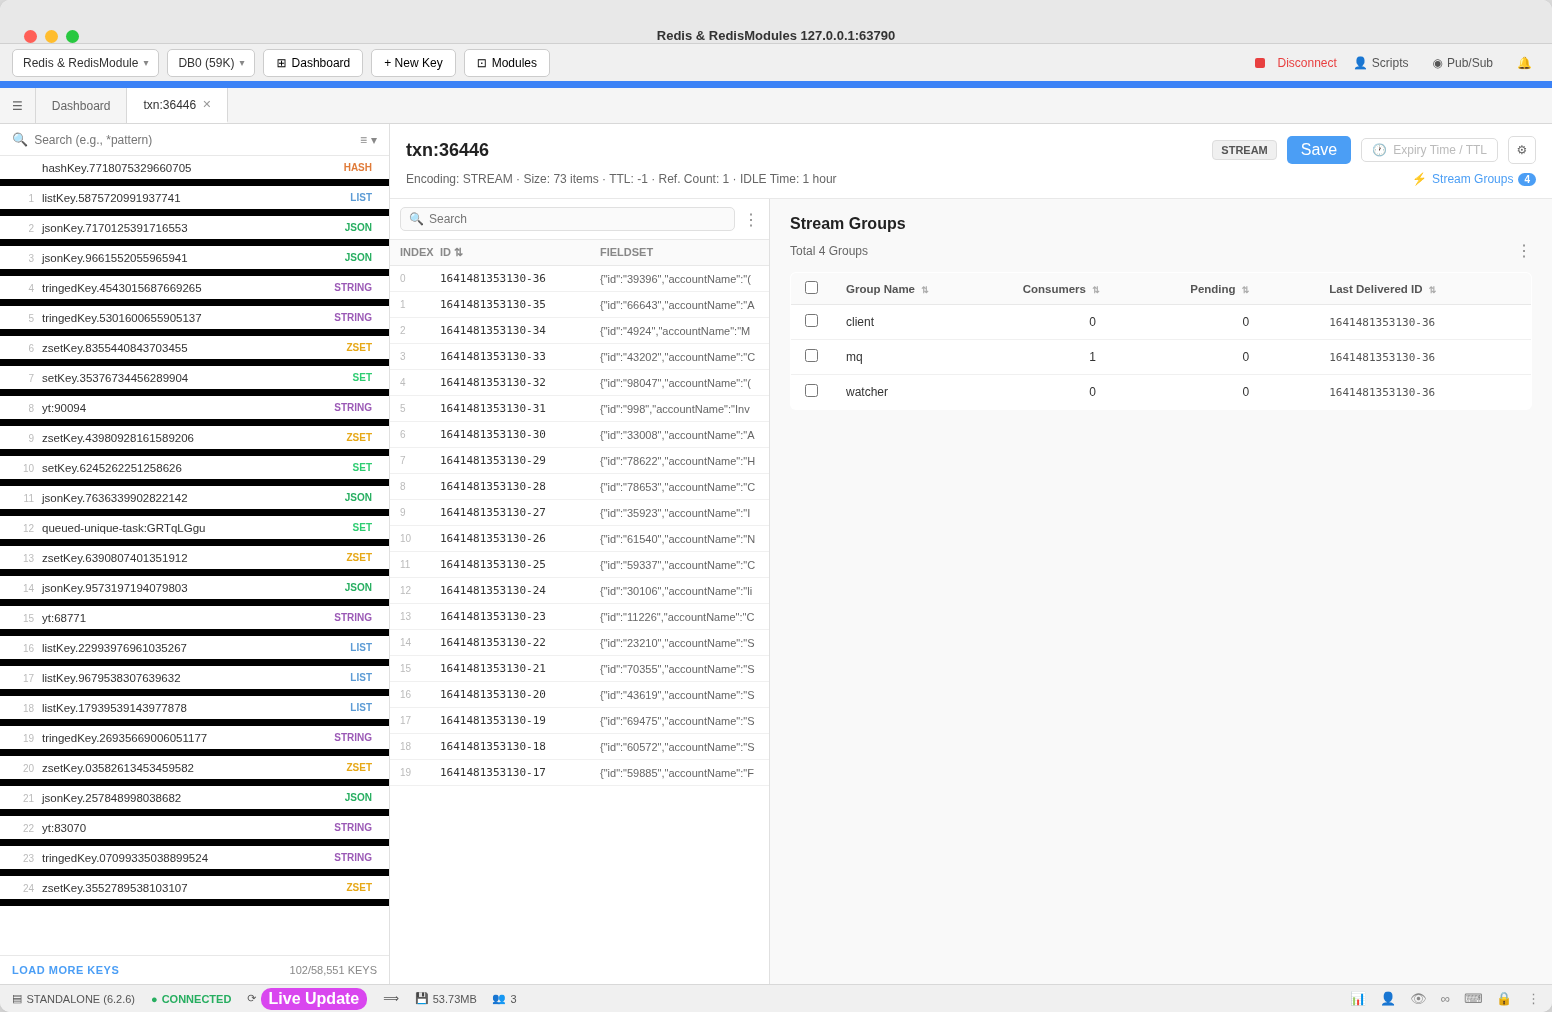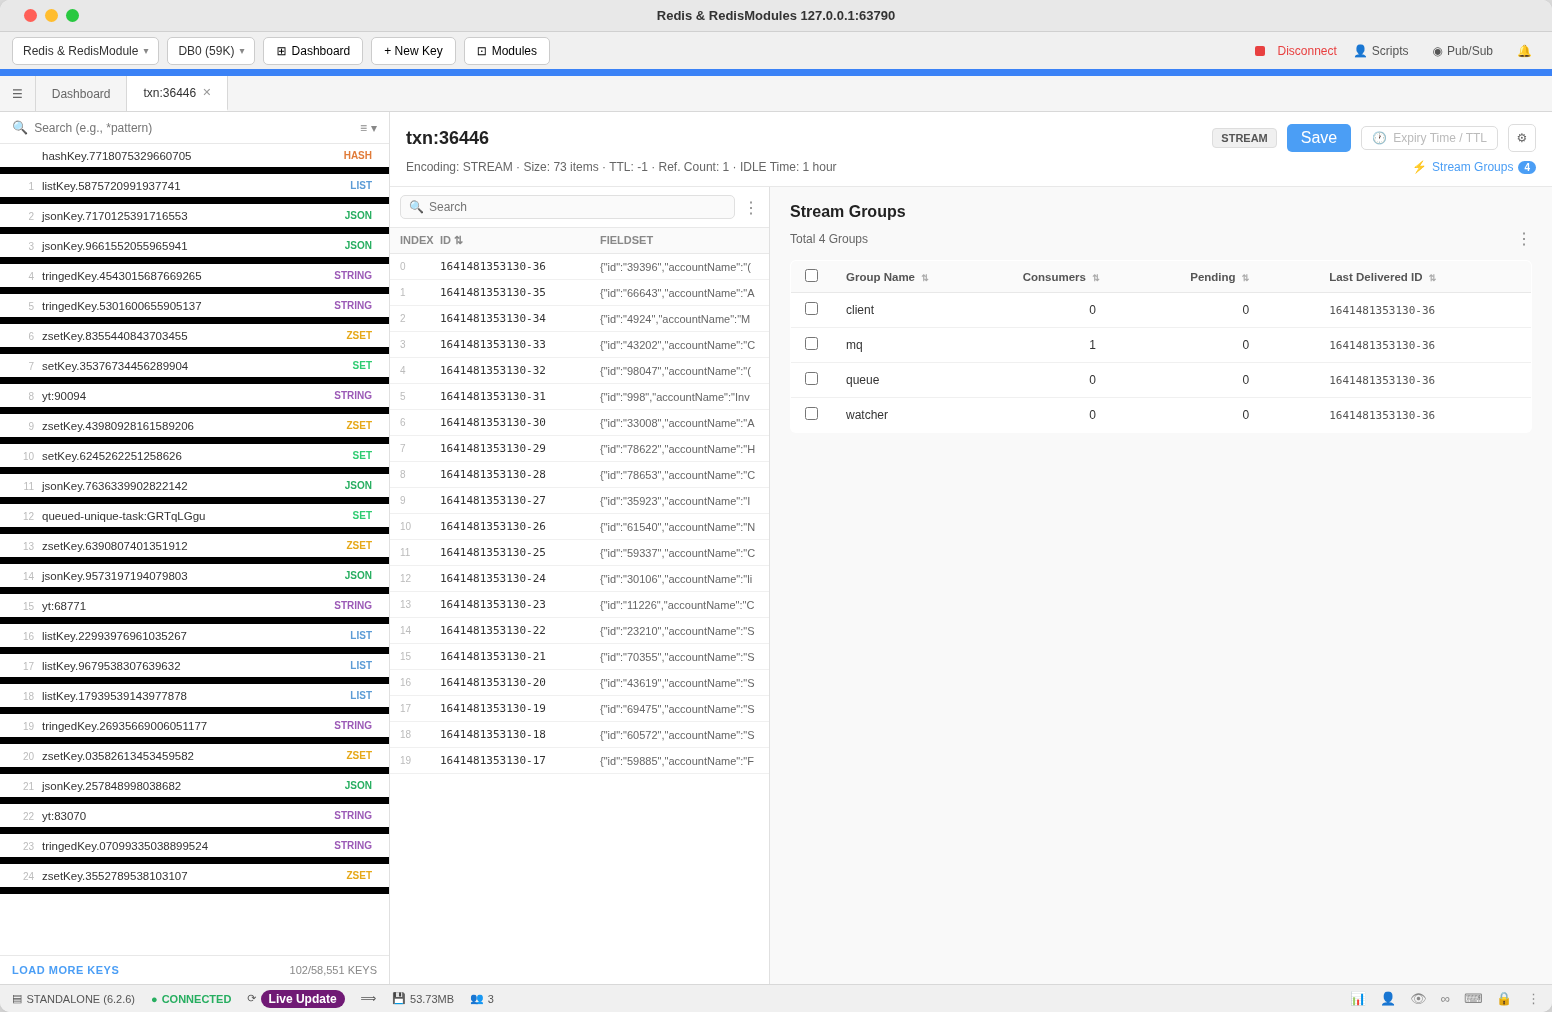--- a/index.html
+++ b/index.html
@@ -15,23 +15,23 @@
       background: #f5f5f5;
       border-radius: 10px;
       overflow: hidden;
       box-shadow: 0 4px 30px rgba(0,0,0,0.3);
       display: flex;
       flex-direction: column;
     }
     
     .titlebar {
       background: #e8e8e8;
-      height: 32px;
-      display: flex;
-      align-items: center;
+      height: 44px;
+      display: flex;
+      align-items: flex-end;
       padding: 0 24px;
       border-bottom: 1px solid #d0d0d0;
       position: relative;
     }
     .window-buttons {
       display: flex;
       gap: 8px;
     }
     .win-btn {
       width: 13px; height: 13px;
@@ -431,25 +431,25 @@
       font-size: 11px;
       color: #555;
     }
     .status-item {
       display: flex;
       align-items: center;
       gap: 4px;
     }
     .status-connected { color: #27ae60; font-weight: 700; }
     .live-update-badge {
-      background: #701a75;
+      background: #d946ef;
       color: white;
       border-radius: 10px;
       padding: 2px 8px;
-      font-size: 12px;
+      font-size: 16px;
       font-weight: 600;
     }
     .status-spacer { flex: 1; }
     .status-right {
       display: flex;
       align-items: center;
       gap: 14px;
       color: #888;
     }
     .status-icon { font-size: 13px; cursor: pointer; }
@@ -839,27 +839,20 @@
     </tr>
                 <tr>
       <td><input type="checkbox" style=""></td>
       <td>mq</td>
       <td style="text-align:center">1</td>
       <td style="text-align:center">0</td>
       <td class="last-id">1641481353130-36</td>
     </tr>
                 <tr>
       <td><input type="checkbox" style=""></td>
-      <td>queue</td>
-      <td style="text-align:center">0</td>
-      <td style="text-align:center">0</td>
-      <td class="last-id">1641481353130-36</td>
-    </tr>
-                <tr>
-      <td><input type="checkbox" style=""></td>
       <td>watcher</td>
       <td style="text-align:center">0</td>
       <td style="text-align:center">0</td>
       <td class="last-id">1641481353130-36</td>
     </tr>
               </tbody>
           </table>
         </div>
       </div>
     </div>

